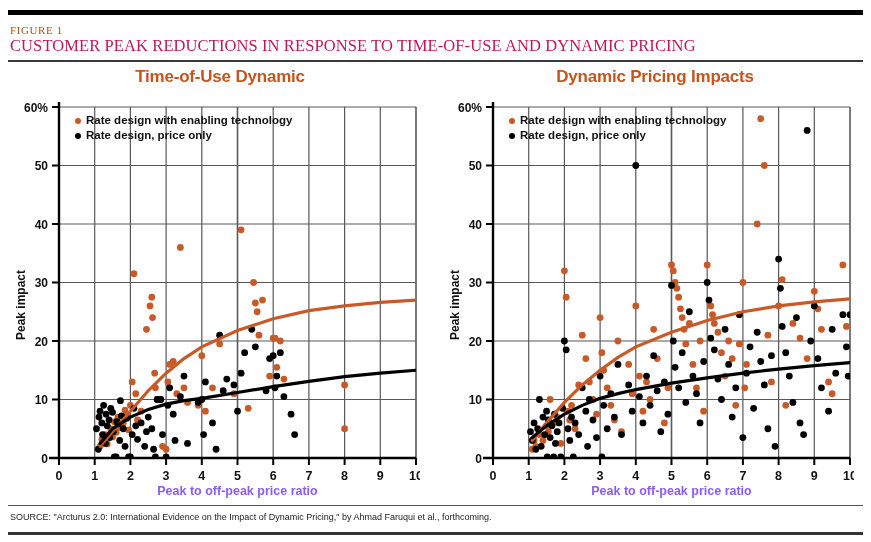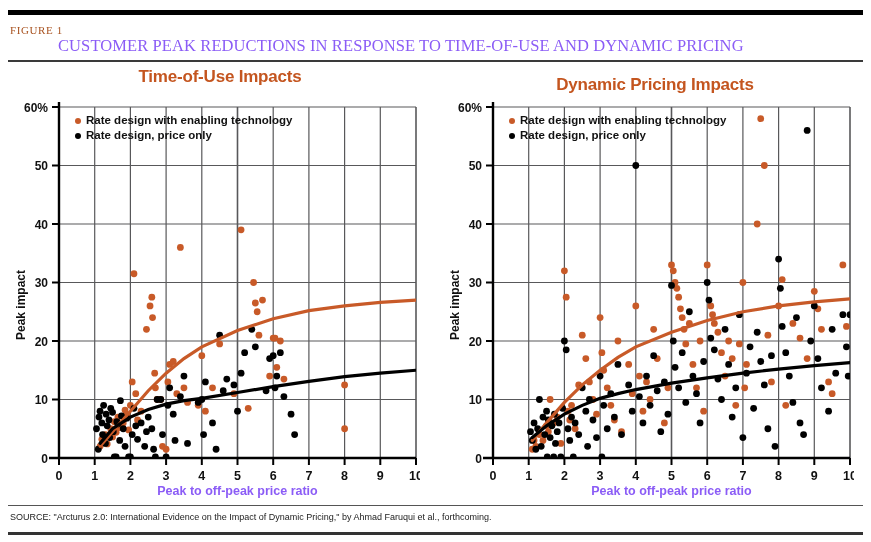--- a/index.html
+++ b/index.html
@@ -24,22 +24,22 @@
   .fig-label {
     position:absolute; left:10px; top:24px;
     font-family: "Liberation Serif", serif;
     font-size:11px; letter-spacing:0.6px;
     color:#a8521f; font-variant: small-caps;
     text-transform: uppercase;
   }
   .fig-title {
     position:absolute; left:10px; top:36px;
     font-family: "Liberation Serif", serif;
-    font-size:16.5px; color:#8b5cf6;
-    letter-spacing:0.1px; white-space:nowrap;margin-left:48px;
+    font-size:16.5px; color:#be185d;
+    letter-spacing:0.1px; white-space:nowrap;
   }
   .panel-title {
     position:absolute; top:67px;
     font-family:"Liberation Sans", sans-serif;
     font-weight:bold; font-size:17px;
     color:#c4551f; text-align:center;
     letter-spacing:-0.2px;
   }
   .legend {
     position:absolute;
@@ -73,22 +73,22 @@
 </head>
 <body>
 
 <div id="figure">
 
   <div class="rule-thick" style="top:10px;"></div>
   <div class="fig-label">Figure 1</div>
   <div class="fig-title">CUSTOMER PEAK REDUCTIONS IN RESPONSE TO TIME-OF-USE AND DYNAMIC PRICING</div>
   <div class="rule-thin" style="top:60px;"></div>
 
-  <div class="panel-title" style="left:20px; width:400px;">Time-of-Use Impacts</div>
-  <div class="panel-title" style="left:455px; width:400px;margin-top:8px;">Dynamic Pricing Impacts</div>
+  <div class="panel-title" style="left:20px; width:400px;">Time-of-Use Dynamic</div>
+  <div class="panel-title" style="left:455px; width:400px;">Dynamic Pricing Impacts</div>
 
   <svg id="plot-left" width="420" height="400" style="position:absolute; left:0px; top:95px;">
       <g>
         <line x1="94.7" y1="12" x2="94.7" y2="363" stroke="#58585a" stroke-width="1.2"></line>
         <line x1="130.4" y1="12" x2="130.4" y2="363" stroke="#58585a" stroke-width="1.2"></line>
         <line x1="166.1" y1="12" x2="166.1" y2="363" stroke="#58585a" stroke-width="1.2"></line>
         <line x1="201.8" y1="12" x2="201.8" y2="363" stroke="#58585a" stroke-width="1.2"></line>
         <line x1="237.5" y1="12" x2="237.5" y2="363" stroke="#58585a" stroke-width="1.6"></line>
         <line x1="273.2" y1="12" x2="273.2" y2="363" stroke="#58585a" stroke-width="1.2"></line>
         <line x1="308.9" y1="12" x2="308.9" y2="363" stroke="#58585a" stroke-width="1.2"></line>

